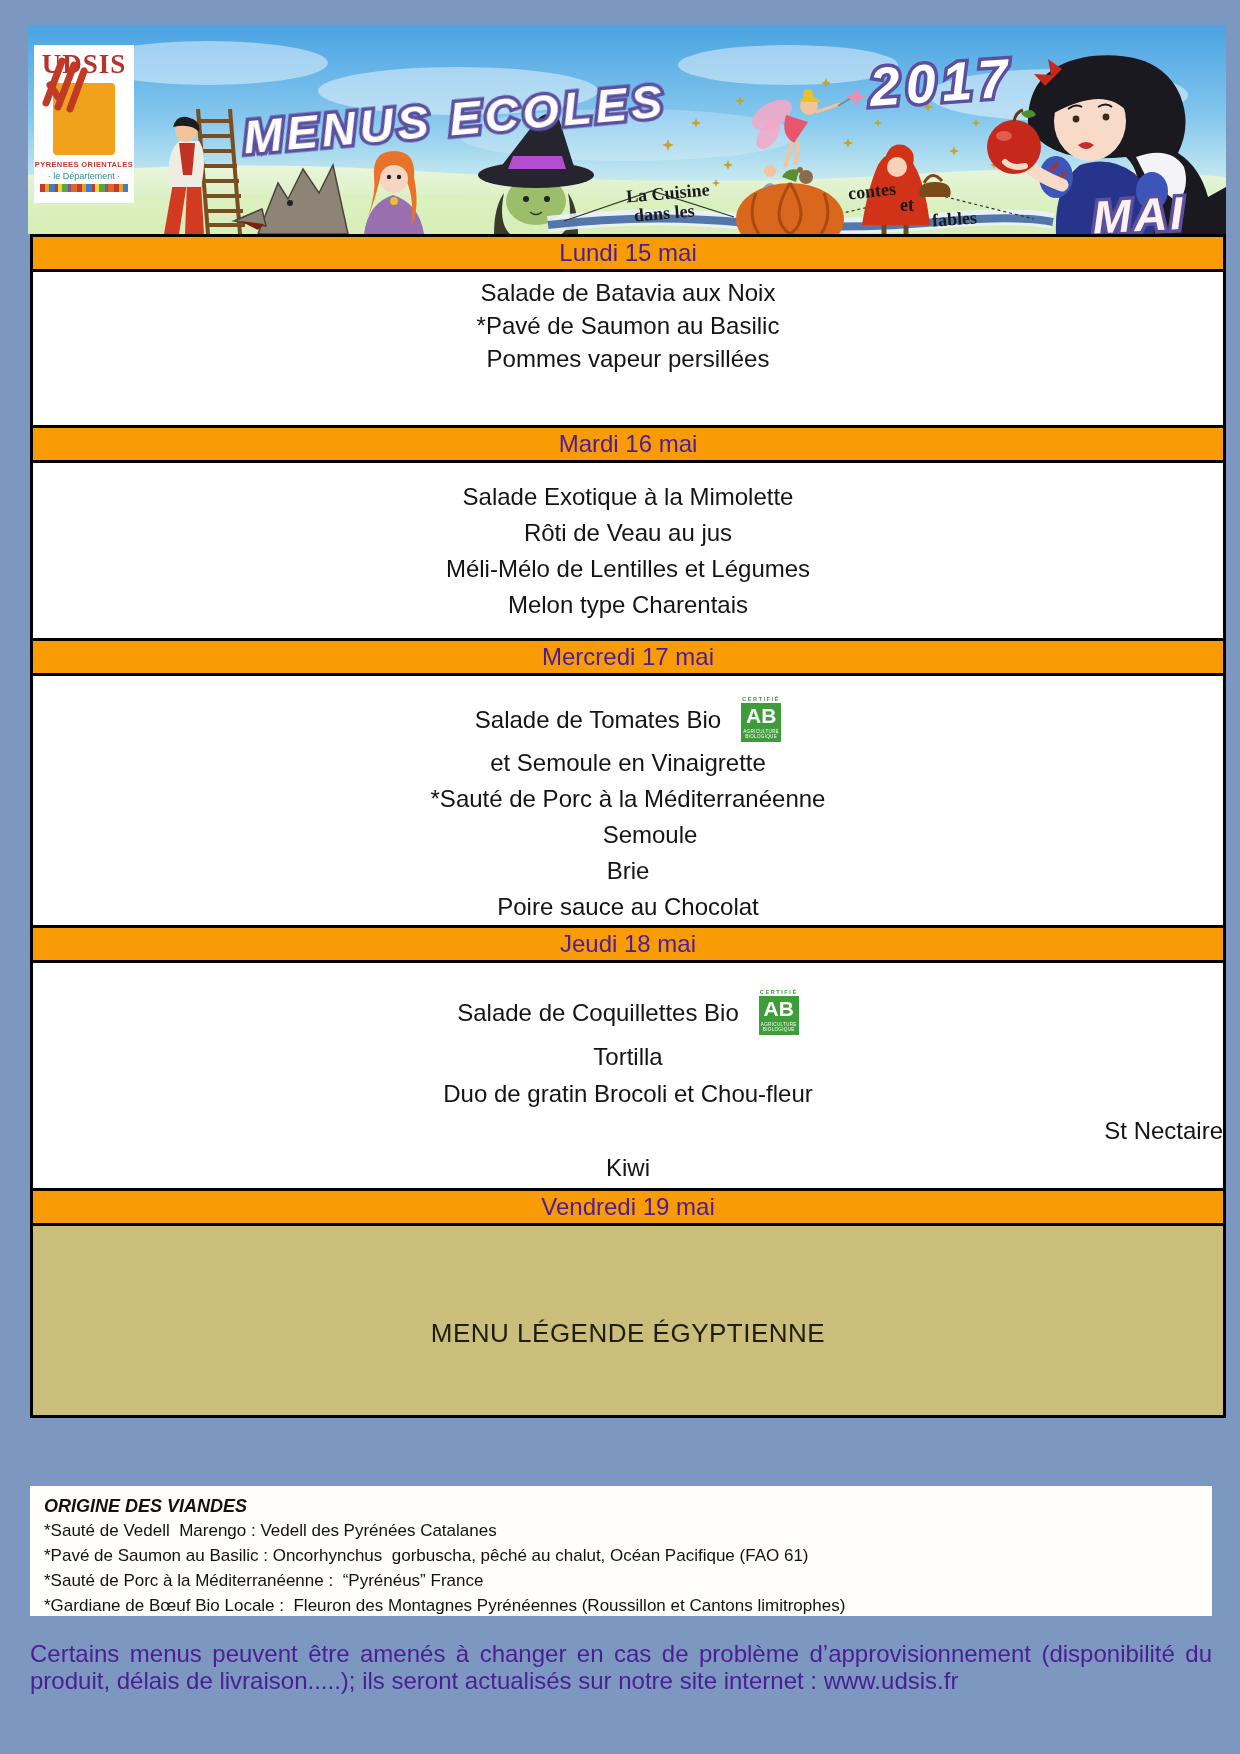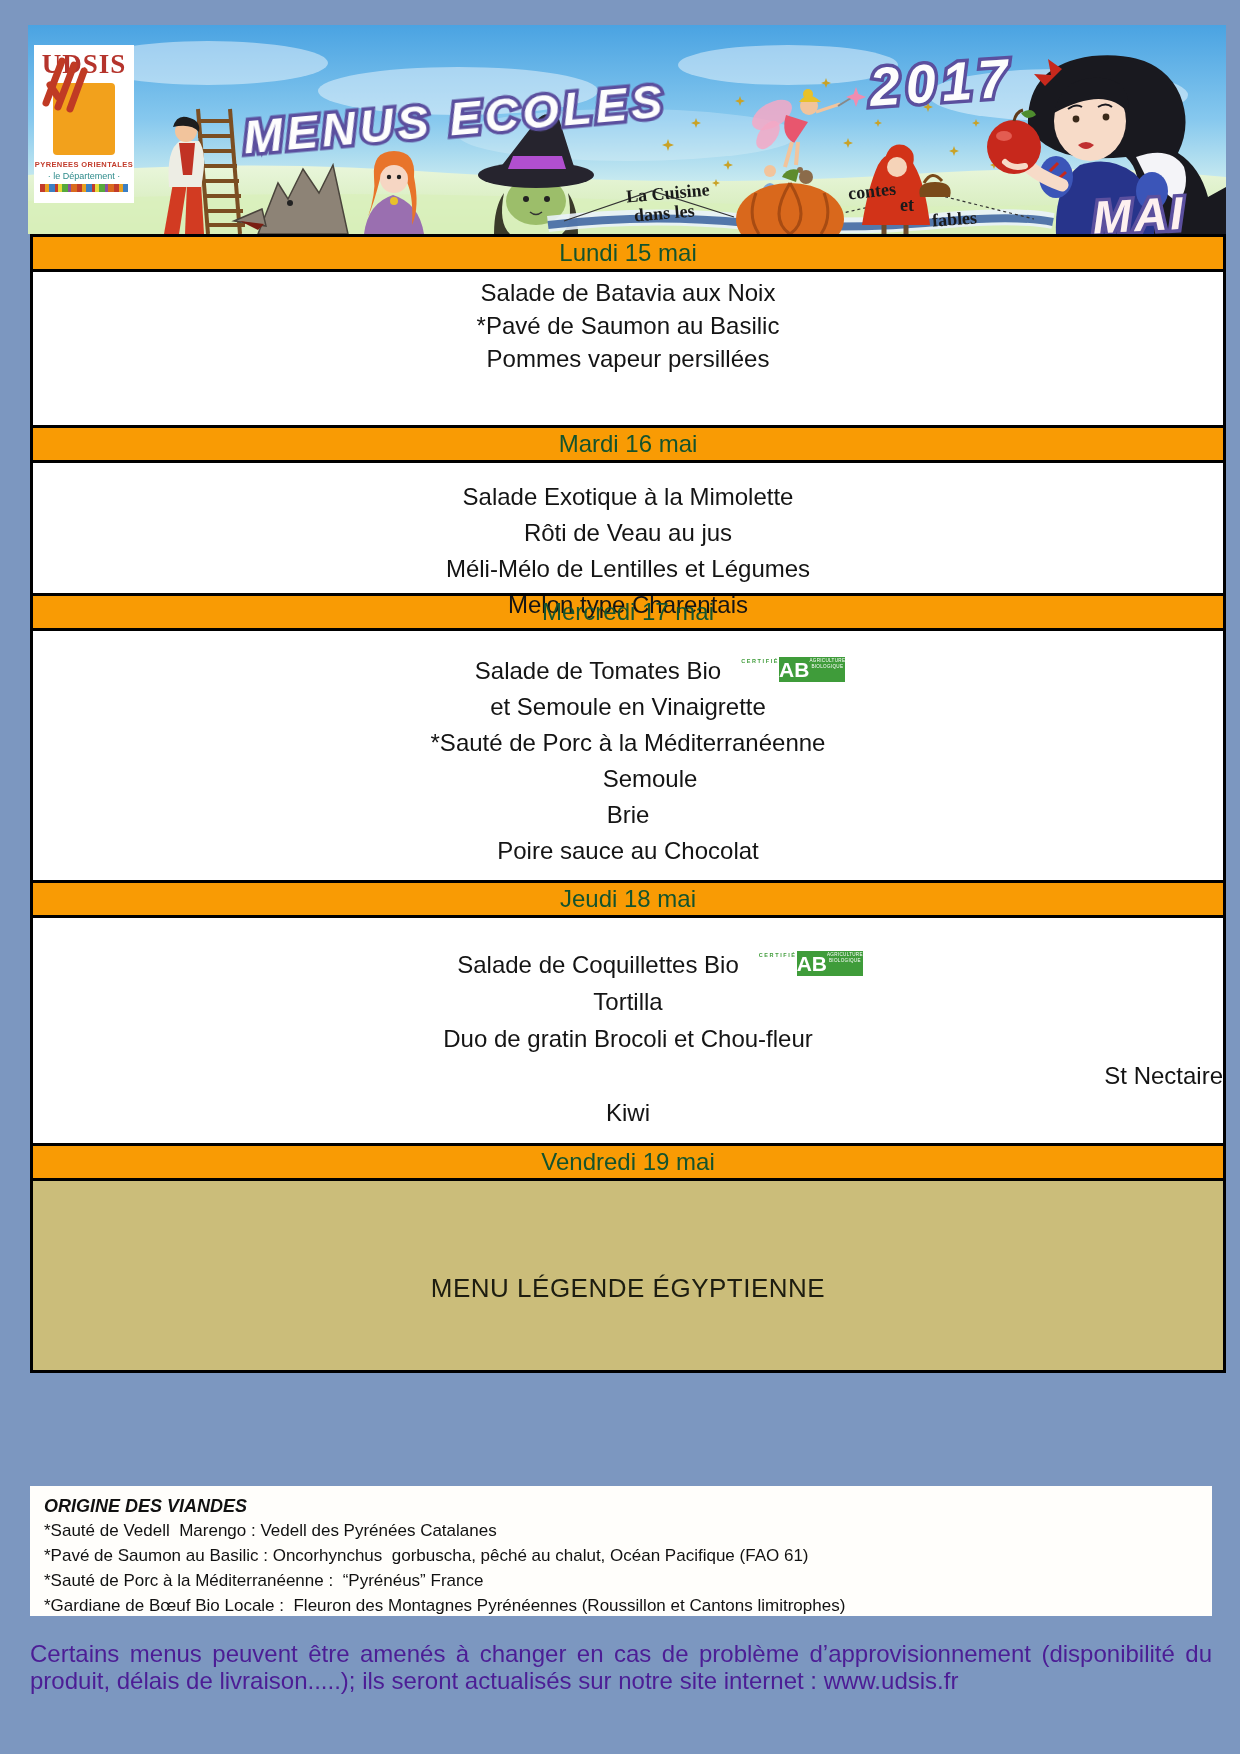--- a/index.html
+++ b/index.html
@@ -19,28 +19,28 @@
   .logo-stripe{width:88px;height:8px;margin-top:3px;
      background:repeating-linear-gradient(90deg,#C23B2B 0 5px,#E8A020 5px 9px,#3B7FC4 9px 15px,#C23B2B 15px 18px,#E8D93A 18px 22px,#57A93C 22px 28px,#8A4FA0 28px 31px,#D96A1E 31px 37px);}
 
   .ribbon-word{position:absolute;font-family:"Liberation Serif",serif;font-weight:bold;
                font-size:18px;color:#1a1a1a;white-space:nowrap;}
 
   
   .menu-table{position:absolute;left:30px;top:234px;width:1196px;box-sizing:border-box;
               border-left:3px solid #000;border-right:3px solid #000;}
   .day-bar{height:32px;border-top:3px solid #000;border-bottom:3px solid #000;background:#F99B04;
-           text-align:center;font-size:24px;line-height:32px;color:#14532d;}
+           text-align:center;font-size:24px;line-height:32px;color:#4c1d95;}
   .day-menu{background:#fff;box-sizing:border-box;}
   .menu-item{text-align:center;font-size:24px;color:#141414;}
   .special-section{background:#CBBD7A;border-bottom:3px solid #000;box-sizing:border-box;}
   .special-title{padding-top:92px;text-align:center;font-size:26px;color:#1d1d10;letter-spacing:.5px;}
 
   
-  .ab-badge{display:inline-flex;flex-direction:row;width:40px;margin-left:20px;
+  .ab-badge{display:inline-flex;flex-direction:column;width:40px;margin-left:20px;
             vertical-align:middle;transform:translateY(-3px);line-height:normal;}
   .ab-cert{font-size:5.5px;color:#3F9C3A;background:#fff;text-align:center;font-weight:bold;
            letter-spacing:1.6px;padding:1px 0;}
   .ab-main{background:#3F9C3A;color:#fff;font-weight:bold;font-size:21px;text-align:center;
            height:25px;line-height:25px;letter-spacing:0;}
   .ab-sub{background:#3F9C3A;color:#fff;font-size:4.6px;text-align:center;letter-spacing:.3px;
           padding:1px 0 2px 0;line-height:5.4px;}
 
   
   .origine-box{position:absolute;left:30px;top:1486px;width:1182px;height:130px;background:#FFFEFB;
@@ -234,21 +234,21 @@
   </div>
 
   <div class="menu-table" id="menu-table">
       <div class="day-bar">Lundi 15 mai</div>
       <div class="day-menu" style="height: 153px; padding-top: 4px;">
         <div class="menu-item" style="line-height: 33px;"><span>Salade de Batavia aux Noix</span></div>
         <div class="menu-item" style="line-height: 33px;"><span>*Pavé de Saumon au Basilic</span></div>
         <div class="menu-item" style="line-height: 33px;"><span>Pommes vapeur persillées</span></div>
       </div>
       <div class="day-bar">Mardi 16 mai</div>
-      <div class="day-menu" style="height: 130px; padding-top: 16px;">
+      <div class="day-menu" style="height: 175px; padding-top: 16px;">
         <div class="menu-item" style="line-height: 36px;"><span>Salade Exotique à la Mimolette</span></div>
         <div class="menu-item" style="line-height: 36px;"><span>Rôti de Veau au jus</span></div>
         <div class="menu-item" style="line-height: 36px;"><span>Méli-Mélo de Lentilles et Légumes</span></div>
         <div class="menu-item" style="line-height: 36px;"><span>Melon type Charentais</span></div>
       </div>
       <div class="day-bar">Mercredi 17 mai</div>
       <div class="day-menu" style="height: 249px; padding-top: 22px;">
         <div class="menu-item" style="line-height: 36px;"><span>Salade de Tomates Bio</span><span class="ab-badge">
             <span class="ab-cert">CERTIFIÉ</span>
             <span class="ab-main">AB</span>

